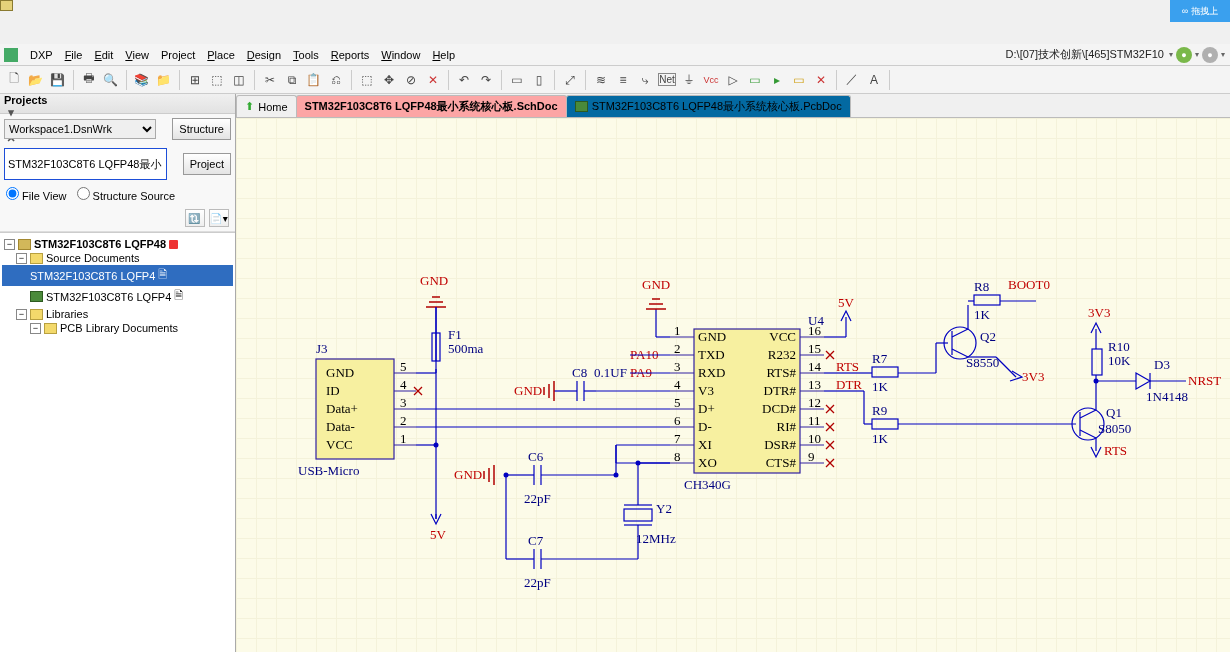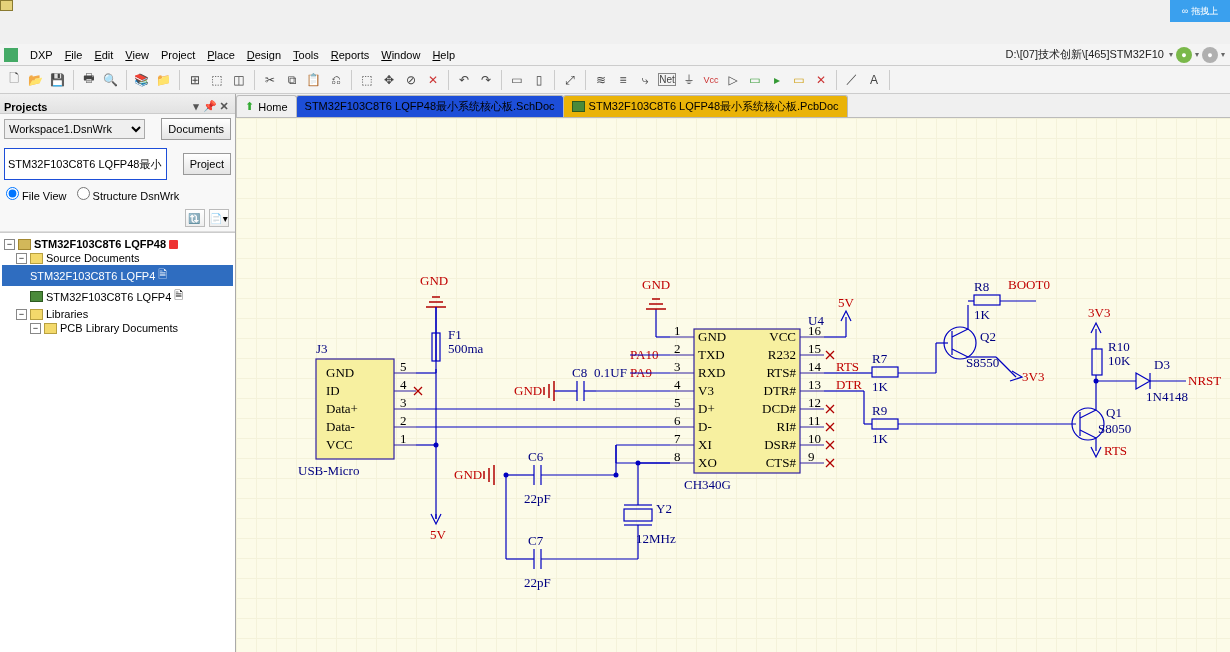--- a/index.html
+++ b/index.html
@@ -21,21 +21,21 @@
 
 .toolbar { height: 28px; background: #f4f4f4; border-bottom: 1px solid #ccc; display: flex; align-items: center; padding: 2px 4px; gap: 2px; }
 .tool { width: 20px; height: 20px; display: flex; align-items: center; justify-content: center; border: 1px solid transparent; color:#444; font-size:12px; }
 .tsep { width: 1px; height: 20px; background: #ccc; margin: 0 3px; }
 
 
 .main { display: flex; height: calc(100% - 50px); }
 
 
 .projects { width: 236px; background: #f8f8f8; border-right: 1px solid #aaa; display: flex; flex-direction: column; }
-.panel-header { height: 20px; background: linear-gradient(#f0f0f0,#e2e2e2); border-bottom: 1px solid #ccc; display: flex; align-items: flex-end; padding: 0 4px; font-weight: bold; }
+.panel-header { height: 20px; background: linear-gradient(#f0f0f0,#e2e2e2); border-bottom: 1px solid #ccc; display: flex; align-items: flex-start; padding: 0 4px; font-weight: bold; flex-direction: column; }
 .panel-header .title { flex: 1; font-size: 11px; }
 .panel-header .pbtn { width: 14px; text-align: center; color: #555; }
 
 .proj-row { padding: 4px; display: flex; gap: 16px; align-items: center; }
 .proj-row input[type=text] { flex: 1; height: 32px; border: 1px solid #1d4ed8; padding: 0 3px; font-size: 11px; }
 .proj-row select { flex:1; height:20px; border:1px solid #aaa; font-size:11px; }
 .proj-row button { height: 22px; padding: 0 6px; border: 1px solid #999; background: linear-gradient(#fff,#e4e4e4); font-size:11px; }
 .radio-row { padding: 3px 6px; display: flex; gap: 10px; align-items: center; font-size:11px; }
 .icon-row { padding: 4px 6px; display:flex; justify-content:flex-end; gap:4px; border-bottom:1px solid #ddd; }
 .icon-row .ib { width:20px;height:18px;border:1px solid #bbb;background:linear-gradient(#fff,#eee);display:flex;align-items:center;justify-content:center;font-size:10px; }
@@ -50,22 +50,22 @@
 .tree .ficon { width:13px; height:11px; display:inline-block; }
 .ficon.proj { background:#d2b85a; border:1px solid #a38830; }
 .ficon.fold { background:#f3d96b; border:1px solid #b8a040; }
 .ficon.sch { background:#e5d27a; border:1px solid #8a7a30; }
 .ficon.pcb { background:#4a8a3a; border:1px solid #2d5a20; }
 .red-dot { width:9px;height:9px;background:#e33;border-radius:1px;display:inline-block; }
 
 
 .canvas-area { flex: 1; display: flex; flex-direction: column; background: #fff; }
 .tabbar { height: 24px; background: #f0f0f0; border-bottom: 1px solid #bbb; display: flex; align-items: flex-end; }
-.tab { height: 22px; padding: 0 8px; border: 1px solid #bbb; border-bottom: none; margin-right: -1px; background: #eab308; display: flex; align-items: center; gap: 4px; font-size:11px; border-radius:3px 3px 0 0; }
-.tab.active { background: #1d4ed8; }
+.tab { height: 22px; padding: 0 8px; border: 1px solid #bbb; border-bottom: none; margin-right: -1px; background: #0369a1; display: flex; align-items: center; gap: 4px; font-size:11px; border-radius:3px 3px 0 0; }
+.tab.active { background: #fca5a5; font-weight: bold; }
 .tab.home { background: #f0f0f0; }
 .tab .ticon { width:13px; height:11px; display:inline-block; }
 
 .canvas { flex: 1; position: relative; overflow: hidden; background: #fcfbe8;
   background-image: repeating-linear-gradient(#f4f2da 0 1px, transparent 1px 20px),
                     repeating-linear-gradient(90deg,#f4f2da 0 1px, transparent 1px 20px);
 }
 
 
 .sch { position:absolute; left:0; top:0; width:100%; height:100%; }
@@ -168,29 +168,29 @@
 
   <div class="projects">
     <div class="panel-header">
       <span class="title">Projects</span>
       <span class="pbtn">▾</span>
       <span class="pbtn">📌</span>
       <span class="pbtn">✕</span>
     </div>
     <div class="proj-row">
       <select><option>Workspace1.DsnWrk</option></select>
-      <button>Documents</button>
+      <button>Structure</button>
     </div>
     <div class="proj-row">
       <input type="text" value="STM32F103C8T6 LQFP48最小" style="">
       <button>Project</button>
     </div>
     <div class="radio-row">
       <label><input type="radio" name="v" checked="" style=""> <span>File View</span></label>
-      <label><input type="radio" name="v" style=""> <span>Structure DsnWrk</span></label>
+      <label><input type="radio" name="v" style=""> <span>Structure Source</span></label>
     </div>
     <div class="icon-row">
       <span class="ib">🔃</span>
       <span class="ib">📄▾</span>
     </div>
     <div class="tree">
       <div class="node">
           <span class="exp">−</span>
           <span class="ficon proj"></span>
           <b>STM32F103C8T6 LQFP48</b> 

